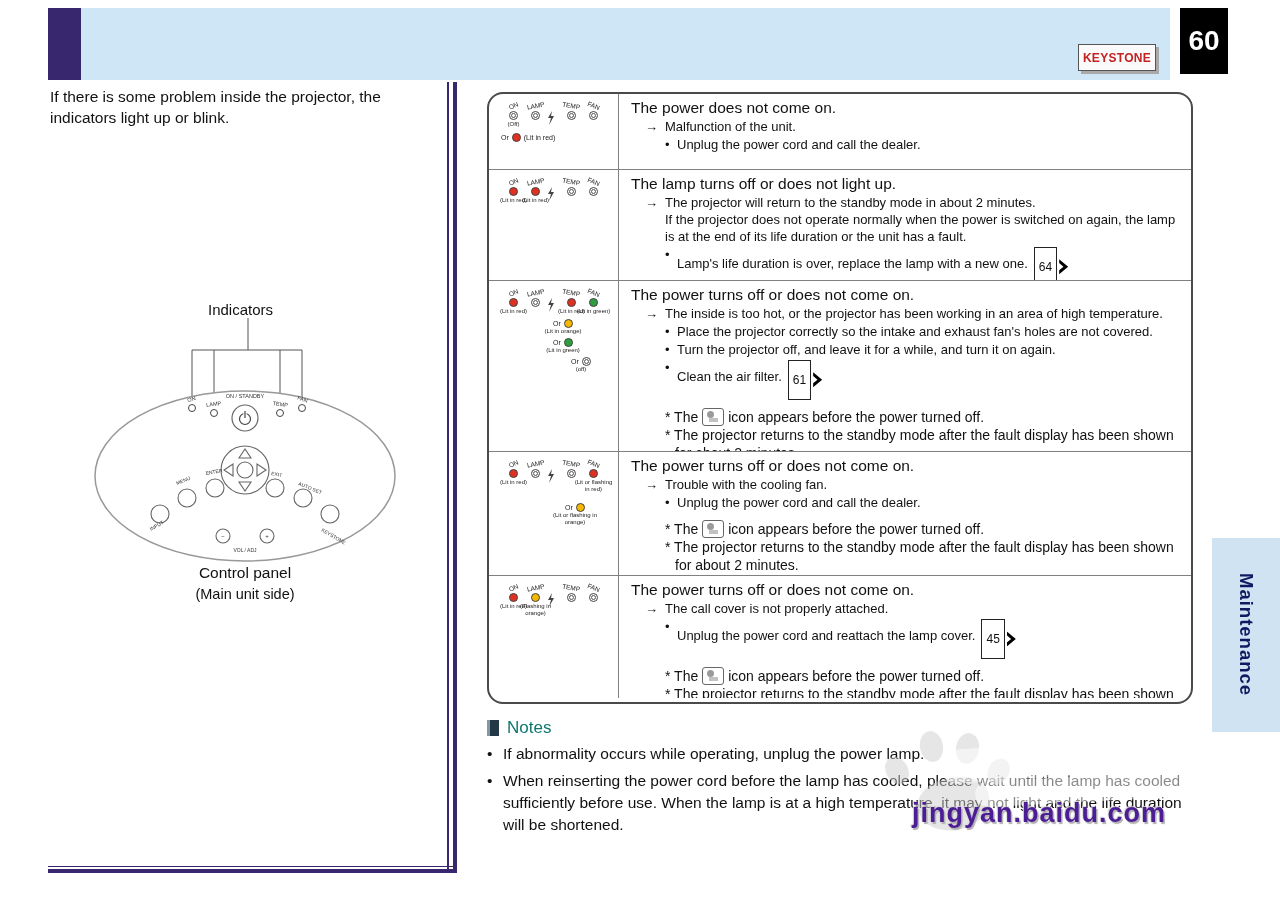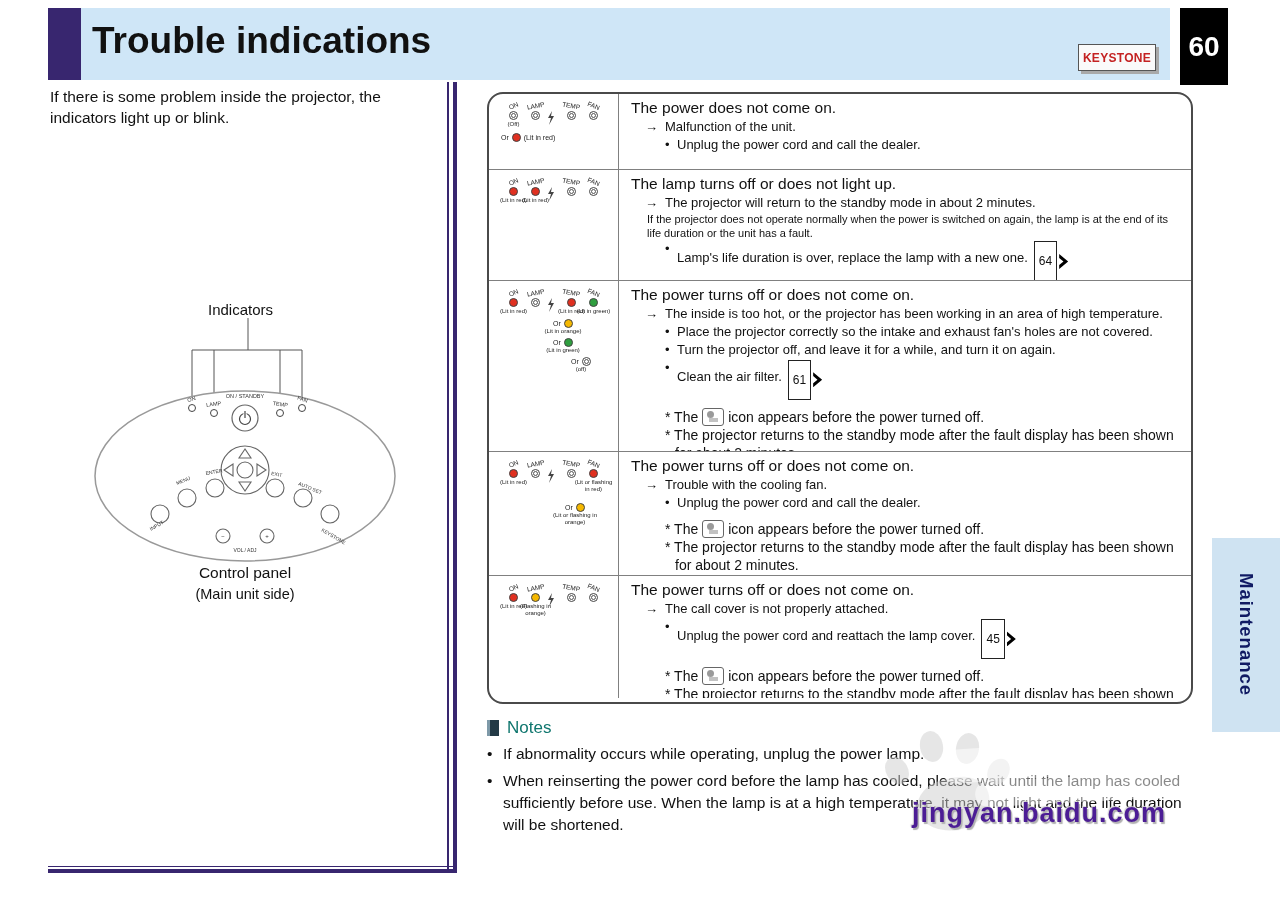--- a/index.html
+++ b/index.html
@@ -6,21 +6,21 @@
   .page{position:relative;width:1280px;height:906px;background:#fff;overflow:hidden;
         font-family:"Liberation Sans",sans-serif;color:#111}
 
   
   .band{position:absolute;left:48px;top:8px;width:1122px;height:72px;background:#cfe6f7}
   .purple-sq{position:absolute;left:48px;top:8px;width:33px;height:72px;background:#38266f}
   .title{position:absolute;left:92px;top:22px;font-size:37px;font-weight:bold;line-height:1;letter-spacing:0}
   .contents-btn{position:absolute;left:1078px;top:44px;width:76px;height:25px;background:#fafafa;
         border:1px solid #555;box-shadow:3px 3px 0 #a9a9a9;color:#c42222;font-weight:bold;font-size:12px;
         display:flex;align-items:center;justify-content:center;letter-spacing:.3px;cursor:pointer}
-  .pagenum{position:absolute;left:1180px;top:8px;width:48px;height:77px;background:#000;color:#fff;
+  .pagenum{position:absolute;left:1180px;top:8px;width:48px;height:66px;background:#000;color:#fff;
         font-size:28px;font-weight:bold;display:flex;align-items:center;justify-content:center}
 
   
   .intro{position:absolute;left:50px;top:86px;width:400px;font-size:15.5px;line-height:1.38}
   .ind-label{position:absolute;left:208px;top:301px;font-size:15px}
   .panel-svg{position:absolute;left:85px;top:318px}
   .caption{position:absolute;left:150px;top:564px;width:190px;text-align:center}
   .caption .c1{font-weight:normal;font-size:15.5px}
   .caption .c2{font-size:14.5px;margin-top:4px}
 
@@ -32,21 +32,21 @@
   
   .ttable{position:absolute;left:487px;top:92px;width:702px;height:608px;border:2px solid #4a4a4a;
         border-radius:16px;overflow:hidden;background:#fff}
   .t-row{display:flex;border-bottom:1px solid #808080;box-sizing:border-box}
   .r1{height:76px}.r2{height:111px}.r3{height:171px}.r4{height:124px}.r5{height:122px;border-bottom:none}
   .ind-cell{width:130px;min-width:130px;border-right:1px solid #808080;box-sizing:border-box;padding-top:8px;overflow:hidden}
   .txt-cell{flex:1;padding:5px 12px 2px 12px;box-sizing:border-box;overflow:hidden}
   .row-title{font-size:15.5px;margin-bottom:2px}
   .cause{display:flex;font-size:13px;margin-left:14px;line-height:1.3}
   .cause .arr{width:20px;flex:none}
-  .cont{font-size:11px;margin-left:16px;line-height:1.3}
+  .cont{font-size:13px;margin-left:34px;line-height:1.3}
   .bullet{display:flex;font-size:13px;margin-left:34px;line-height:1.3;margin-top:1px}
   .bullet .dot{width:12px;flex:none}
   .stars{margin-top:8px}
   .star{font-size:14px;margin-left:34px;line-height:1.3;padding-left:10px;text-indent:-10px}
 
   .pageref{display:inline-flex;align-items:center;margin-left:6px;vertical-align:-3px;cursor:pointer}
   .pr-box{border:1.5px solid #222;font-size:12px;line-height:14px;padding:12px 4px}
   .pr-chev{width:9px;height:15px;margin-left:2px;background:#000;
         clip-path:polygon(0 0,100% 50%,0 100%,0 74%,48% 50%,0 26%)}
   .mini-icon{display:inline-block;width:20px;height:16px;border:1.5px solid #666;border-radius:3px;
@@ -100,21 +100,20 @@
 
   svg text{font-family:"Liberation Sans",sans-serif;fill:#333}
 </style>
 </head>
 <body>
 
 <div class="page">
 
   <div class="band"></div>
   <div class="purple-sq"></div>
-  <div class="title">Trouble indications</div>
   <div class="contents-btn">KEYSTONE</div>
   <div class="pagenum">60</div>
 
   <div class="intro">If there is some problem inside the projector, the indicators light up or blink.</div>
   <div class="ind-label">Indicators</div>
 
   <svg class="panel-svg" width="330" height="250" viewBox="0 0 330 250">
 
     <g stroke="#555" stroke-width="1">
       <line x1="163" y1="0" x2="163" y2="32"></line>

